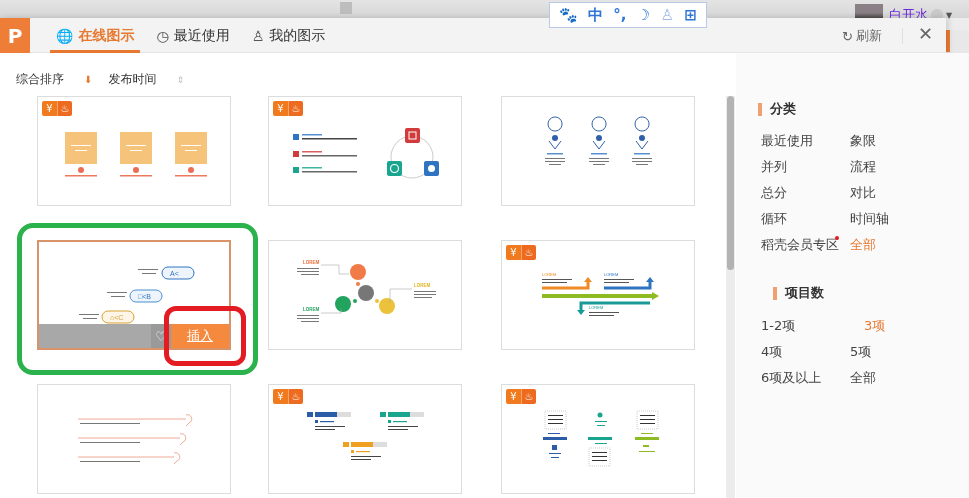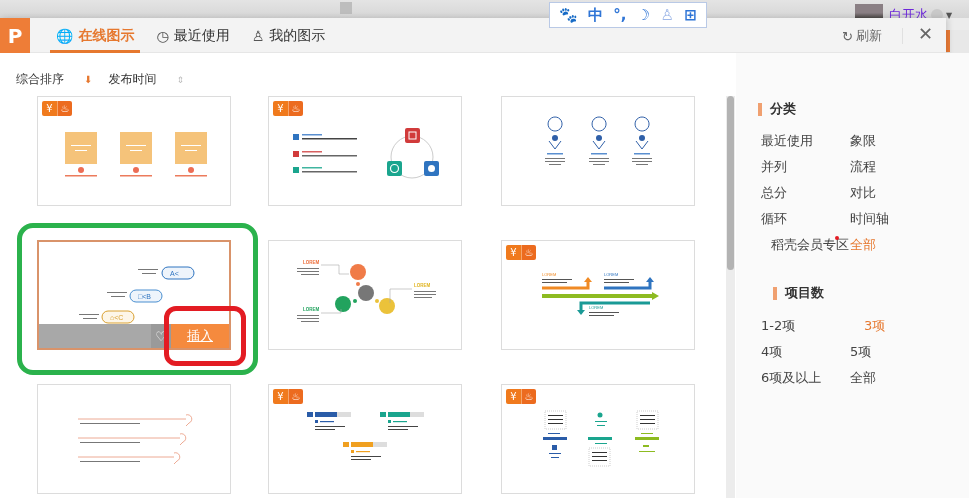--- a/index.html
+++ b/index.html
@@ -138,21 +138,21 @@
       <span>分类</span>
     </div>
     <span class="opt" style="left:25px;top:79px;">最近使用</span>
     <span class="opt" style="left:114px;top:79px;">象限</span>
     <span class="opt" style="left:25px;top:105px;">并列</span>
     <span class="opt" style="left:114px;top:105px;">流程</span>
     <span class="opt" style="left:25px;top:131px;">总分</span>
     <span class="opt" style="left:114px;top:131px;">对比</span>
     <span class="opt" style="left:25px;top:157px;">循环</span>
     <span class="opt" style="left:114px;top:157px;">时间轴</span>
-    <span class="opt" style="left:35px;top:183px;">稻壳会员专区</span>
+    <span class="opt" style="left:25px;top:183px;">稻壳会员专区</span>
     <span class="reddot" style="left:99px;top:183px;"></span>
     <span class="opt sel" style="left:114px;top:183px;">全部</span>
 
     <div class="sec-title" style="top:231px;padding-left:15px;">
       <span class="bar"></span>
       <span>项目数</span>
     </div>
     <span class="opt" style="left:25px;top:264px;">1-2项</span>
     <span class="opt sel" style="left:128px;top:264px;text-align:right;">3项</span>
     <span class="opt" style="left:25px;top:290px;">4项</span>

